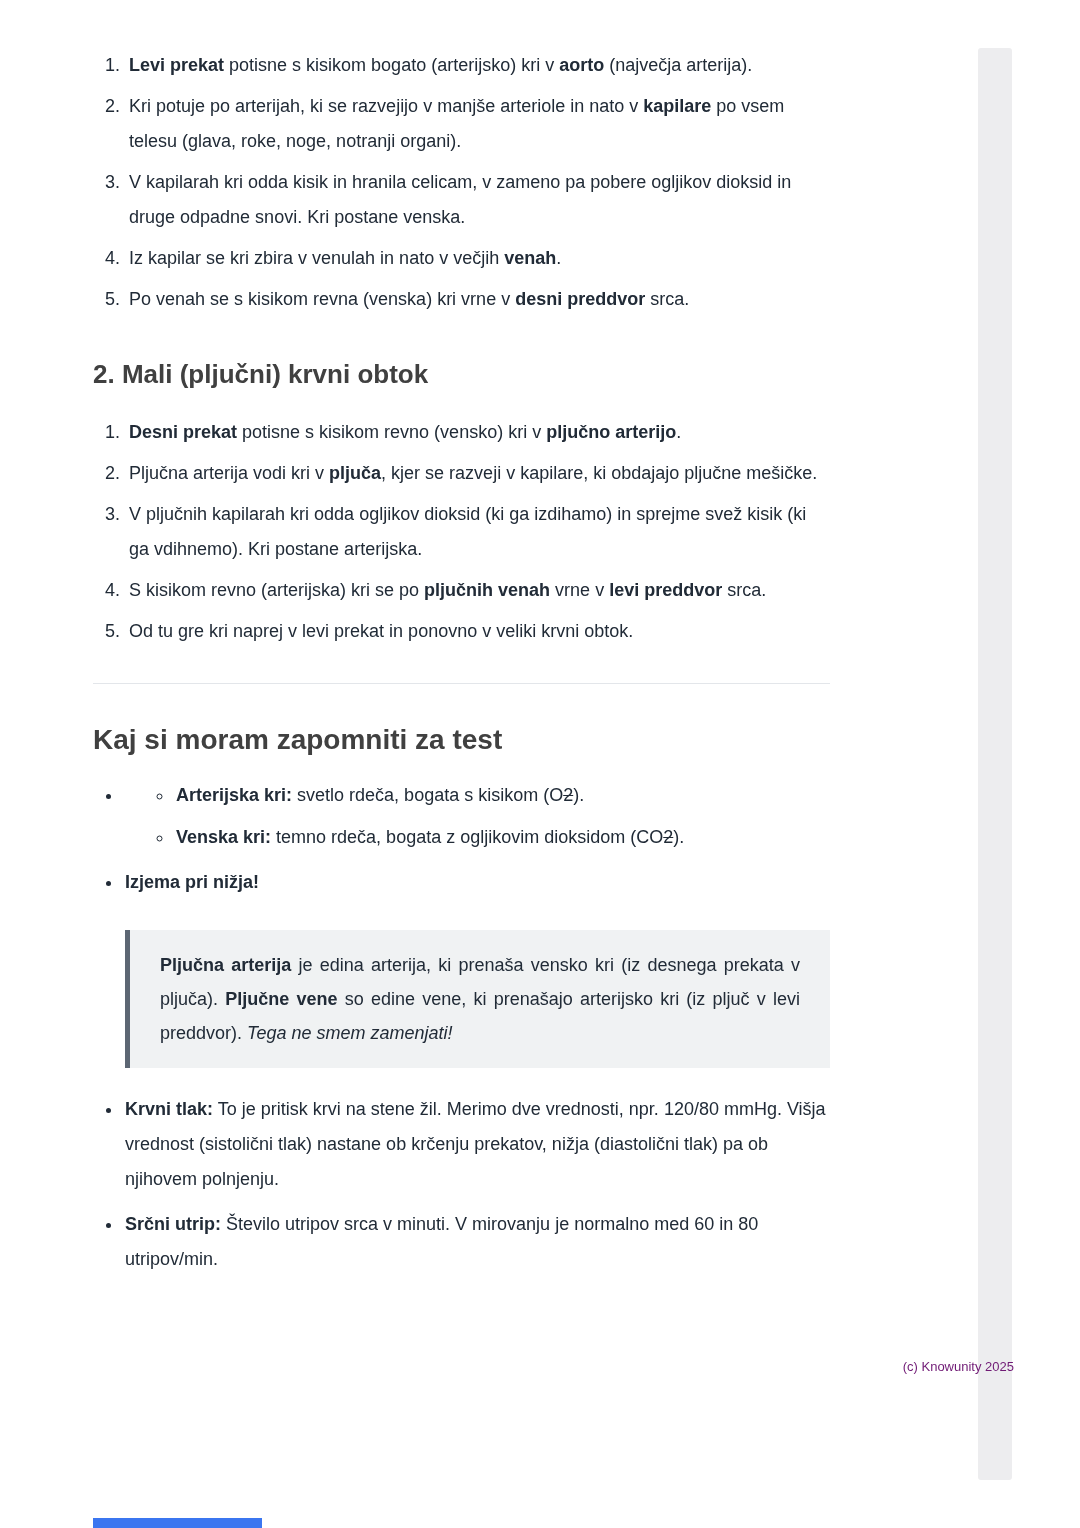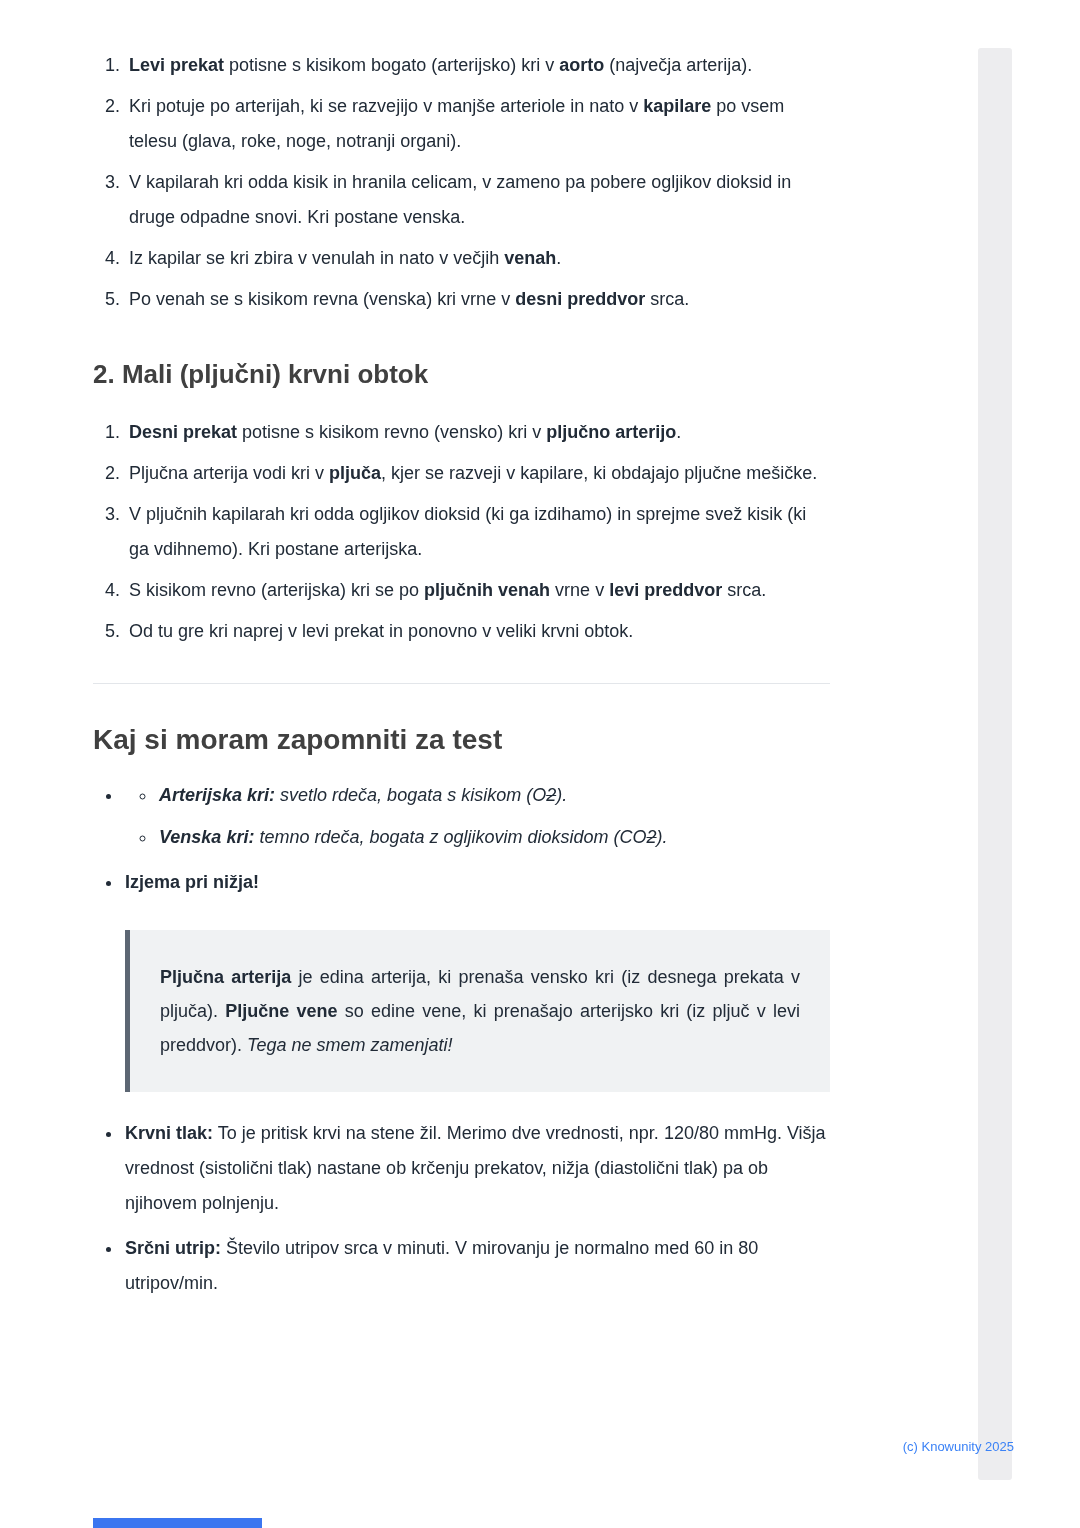--- a/index.html
+++ b/index.html
@@ -39,23 +39,22 @@
   ul.bullet-list > li {
     margin: 0 0 10px 0;
     padding-left: 2px;
   }
   ul.sub-list {
     margin: 4px 0 0 0;
     padding: 0 0 0 32px;
     list-style: circle;
   }
   ul.sub-list > li {
-    margin: 0 0 7px 0;
+    margin: 0 0 7px 17px;
     padding-left: 2px;
-    font-style: italic;
   }
   h2.muted-heading {
     font-size: 26px;
     line-height: 34px;
     font-weight: 700;
     color: #404040;
     margin: 40px 0 24px 0;
   }
   h2.muted-heading.large {
     font-size: 28px;
@@ -67,21 +66,21 @@
   }
   hr.divider {
     border: none;
     border-top: 1px solid #e3e6ea;
     margin: 34px 0 0 0;
   }
   .callout {
     margin: 30px 0 24px 32px;
     background: #f0f2f3;
     border-left: 5px solid #5c6673;
-    padding: 30px 30px;
+    padding: 18px 30px;
   }
   .callout p {
     margin: 0;
     text-align: justify;
     line-height: 34px;
   }
   .b { font-weight: 700; }
   .i { font-style: italic; }
   .st { text-decoration: line-through; }
   .scrollbar-track {
@@ -89,25 +88,25 @@
     left: 978px;
     top: 48px;
     width: 34px;
     height: 1432px;
     background: #ededef;
     border-radius: 3px;
     z-index: 1;
   }
   .footer-credit {
     position: absolute;
-    top: 1438px;
+    top: 1358px;
     right: 66px;
     font-size: 13px;
     line-height: 18px;
-    color: #3b82f6;
+    color: #701a75;
     z-index: 2;
     white-space: nowrap;
   }
   .bottom-bar {
     position: absolute;
     left: 93px;
     bottom: 0;
     width: 169px;
     height: 10px;
     background: #3b76f0;

